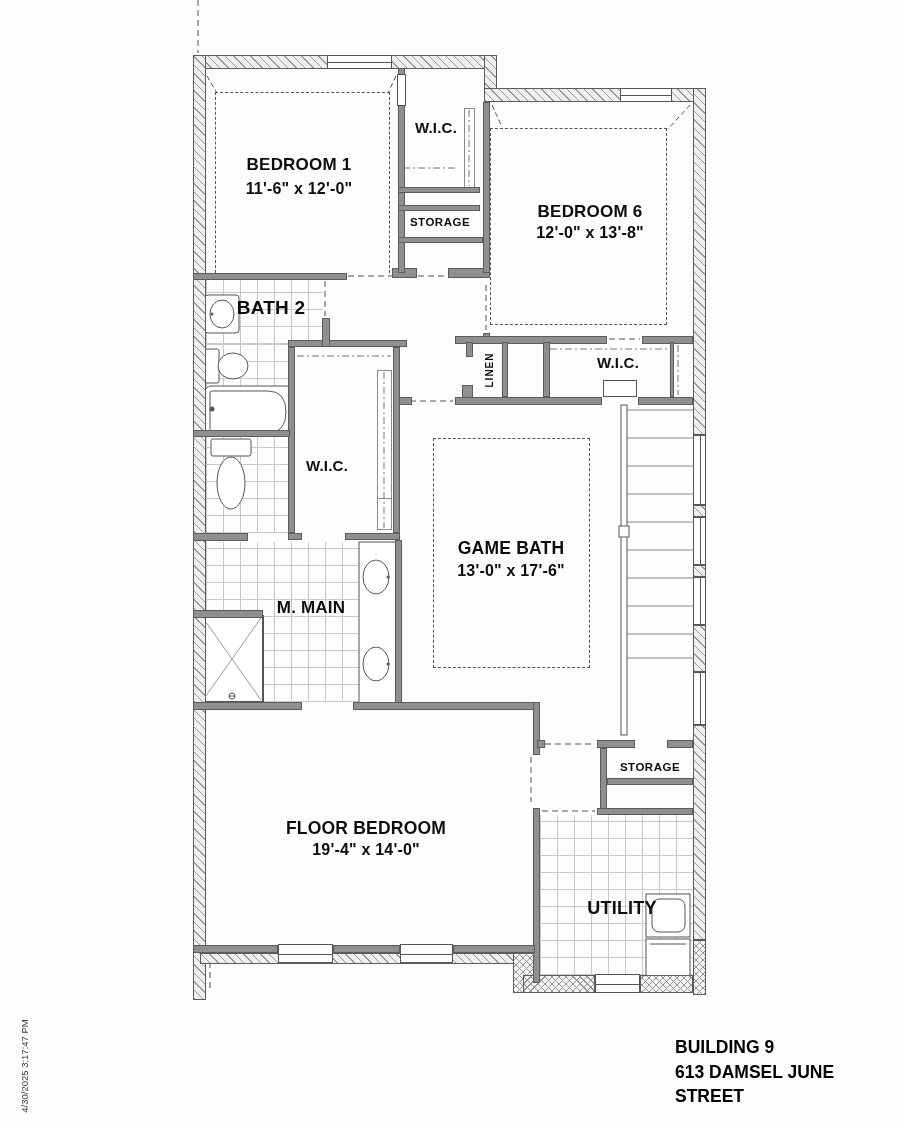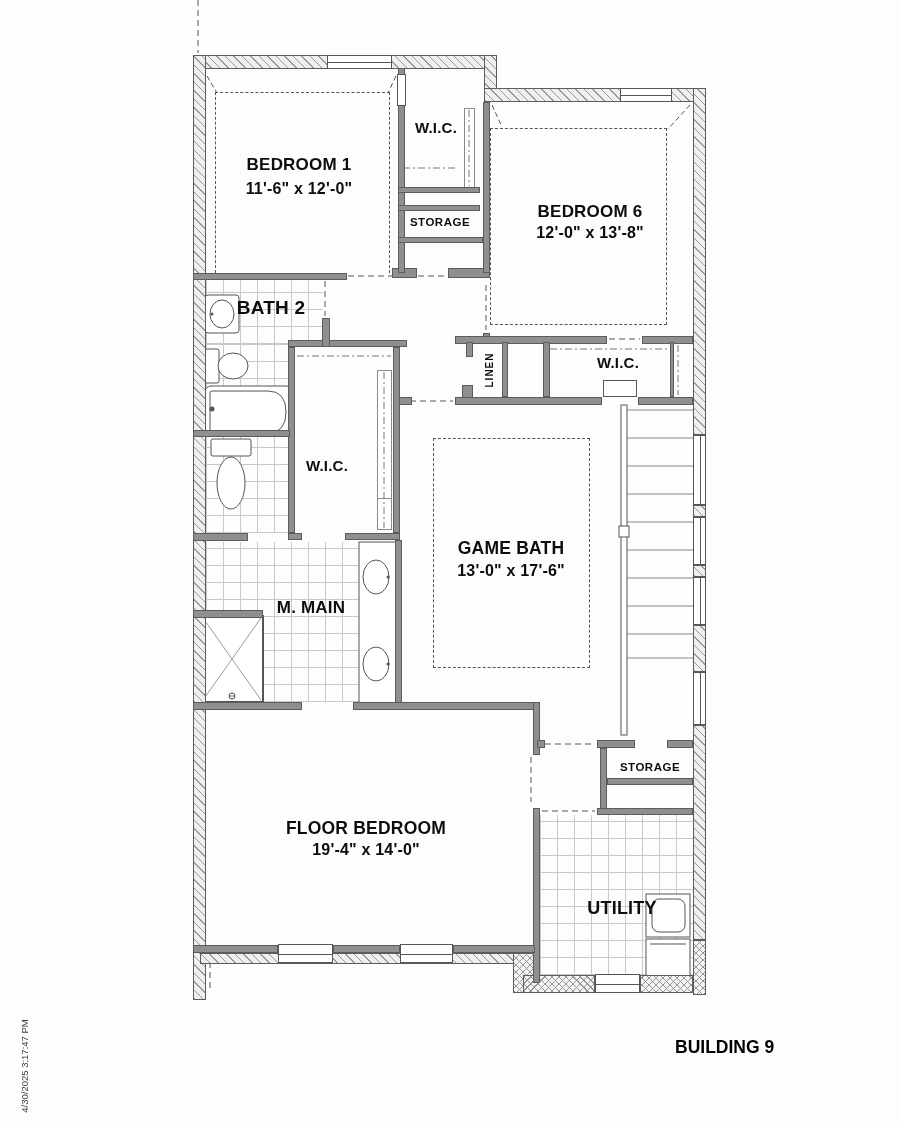--- a/index.html
+++ b/index.html
@@ -224,17 +224,18 @@
   <div class="lbl" style="left:511px;top:548px;font-size:17.5px"><span class="nm">GAME BATH</span></div>
   <div class="lbl dims" style="left:511px;top:571px;font-size:16px">13'-0" x 17'-6"</div>
   <div class="lbl" style="left:311px;top:608px;font-size:17px"><span class="nm">M. MAIN</span></div>
   <div class="lbl" style="left:366px;top:828px;font-size:17.5px"><span class="nm">FLOOR BEDROOM</span></div>
   <div class="lbl dims" style="left:366px;top:850px;font-size:16px">19'-4" x 14'-0"</div>
   <div class="lbl" style="left:650px;top:767px;font-size:11.5px;letter-spacing:.5px">STORAGE</div>
   <div class="lbl" style="left:622px;top:908px;font-size:18px"><span class="nm">UTILITY</span></div>
 
   <div id="titleblock">
     <div>BUILDING 9</div>
+    <div>613 DAMSEL JUNE STREET</div>
   </div>
 
   <div id="timestamp">4/30/2025 3:17:47 PM</div>
 
 </div>
 
 </body></html>

